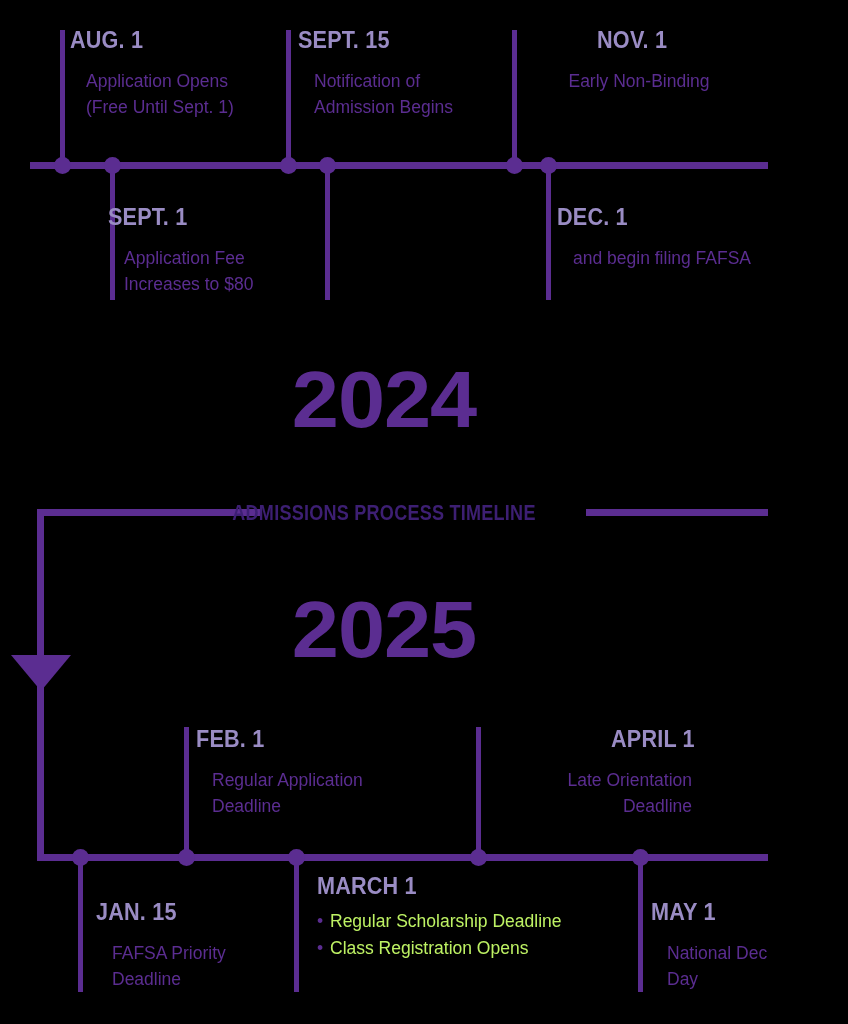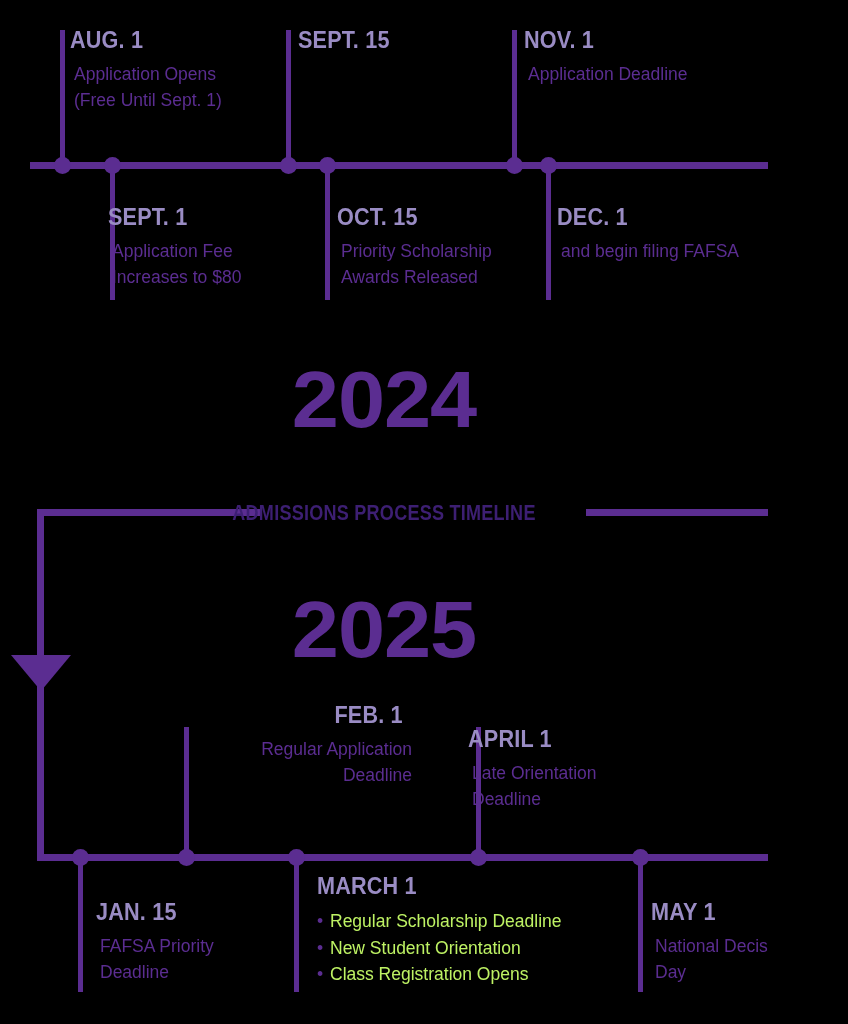--- a/index.html
+++ b/index.html
@@ -63,21 +63,21 @@
     line-height: 1.1;
     margin: 0 0 9px 0;
     white-space: nowrap;
     transform: scaleX(0.94);
     transform-origin: left center;
   }
   .event .desc {
     color: #5b2d91;
     font-size: 17.5px;
     line-height: 1.45;
-    margin: 4px;
+    margin: 16px;
     font-weight: 500;
   }
   .event .desc .line {
     display: block;
     white-space: nowrap;
   }
   .event .bullets {
     list-style: none;
     margin: 0;
     padding: 0;
@@ -149,44 +149,41 @@
   <div class="event" style="left:70px; top:28px; width:215px;">
     <p class="date">AUG. 1</p>
     <p class="desc">
       <span class="line">Application Opens</span>
       <span class="line">(Free Until Sept. 1)</span>
     </p>
   </div>
 
   <div class="event" style="left:298px; top:28px; width:215px;">
     <p class="date">SEPT. 15</p>
-  </div>
-
-  <div class="event" style="left:524px; top:28px; width:230px;">
+    <p class="desc">
+      <span class="line">Notification of</span>
+      <span class="line">Admission Begins</span>
+    </p>
+  </div>
+
+  <div class="event" style="left:524px; top:28px; width:230px;text-align:center;">
     <p class="date">NOV. 1</p>
     <p class="desc">
-      <span class="line">Application Deadline</span>
+      <span class="line">Early Non-Binding</span>
     </p>
   </div>
 
   <div class="event" style="left:108px; top:205px; width:210px;">
     <p class="date">SEPT. 1</p>
     <p class="desc">
       <span class="line">Application Fee</span>
       <span class="line">Increases to $80</span>
     </p>
   </div>
 
-  <div class="event" style="left:337px; top:205px; width:210px;">
-    <p class="date">OCT. 15</p>
-    <p class="desc">
-      <span class="line">Priority Scholarship</span>
-      <span class="line">Awards Released</span>
-    </p>
-  </div>
 
   <div class="event" style="left:557px; top:205px; width:250px;">
     <p class="date">DEC. 1</p>
     <p class="desc">
       <span class="line">and begin filing FAFSA</span>
     </p>
   </div>
 
   <div class="vline" style="left:805px; top:162px; height:350px;"></div>
   <div class="arrow-down" style="left:778px; top:295px;"></div>
@@ -210,49 +207,48 @@
   <div class="stem" style="left:78px; top:857px; height:135px;"></div>
   <div class="stem" style="left:294px; top:857px; height:135px;"></div>
   <div class="stem" style="left:638px; top:857px; height:135px;"></div>
 
   <div class="node" style="left:72px; top:849px;"></div>
   <div class="node" style="left:178px; top:849px;"></div>
   <div class="node" style="left:288px; top:849px;"></div>
   <div class="node" style="left:470px; top:849px;"></div>
   <div class="node" style="left:632px; top:849px;"></div>
 
-  <div class="event" style="left:196px; top:703px; width:220px;text-align:right;">
+  <div class="event" style="left:196px; top:727px; width:220px;">
     <p class="date">FEB. 1</p>
     <p class="desc">
       <span class="line">Regular Application</span>
       <span class="line">Deadline</span>
     </p>
   </div>
 
-  <div class="event" style="left:468px; top:727px; width:220px;">
+  <div class="event" style="left:488px; top:727px; width:220px;text-align:right;">
     <p class="date">APRIL 1</p>
     <p class="desc">
       <span class="line">Late Orientation</span>
       <span class="line">Deadline</span>
     </p>
   </div>
 
   <div class="event" style="left:96px; top:900px; width:200px;">
     <p class="date">JAN. 15</p>
     <p class="desc">
       <span class="line">FAFSA Priority</span>
       <span class="line">Deadline</span>
     </p>
   </div>
 
   <div class="event" style="left:317px; top:874px; width:290px;">
     <p class="date">MARCH 1</p>
     <ul class="bullets">
       <li>Regular Scholarship Deadline</li>
-      <li>New Student Orientation</li>
       <li>Class Registration Opens</li>
     </ul>
   </div>
 
   <div class="event" style="left:651px; top:900px; width:200px;">
     <p class="date">MAY 1</p>
     <p class="desc">
       <span class="line">National Decision</span>
       <span class="line">Day</span>
     </p>

